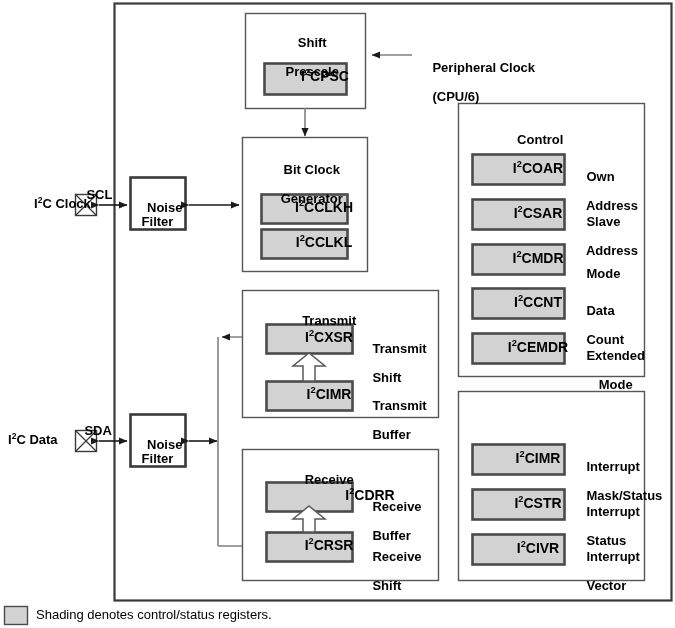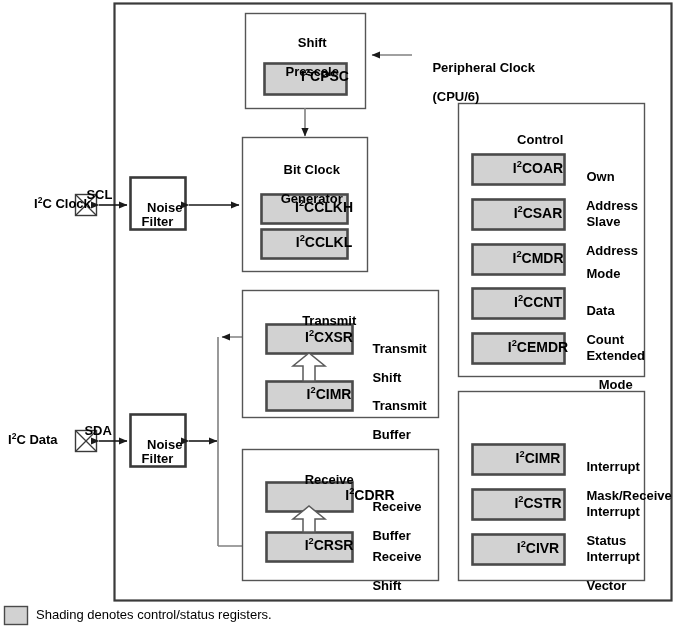--- a/index.html
+++ b/index.html
@@ -183,21 +183,21 @@
   <div class="lbl reg" style="left:472px;top:340px;width:92px;">I<sup>2</sup><span>CEMDR</span></div>
   <div class="lbl sec" style="left:572px;top:334px;text-align:center;">
     <span>Extended</span><br>
     <span>Mode</span>
   </div>
 
 
   <div class="lbl reg" style="left:472px;top:451px;width:92px;">I<sup>2</sup><span>CIMR</span></div>
   <div class="lbl sec" style="left:572px;top:445px;">
     <span>Interrupt</span><br>
-    <span>Mask/Receive</span>
+    <span>Mask/Status</span>
   </div>
 
   <div class="lbl reg" style="left:472px;top:496px;width:92px;">I<sup>2</sup><span>CSTR</span></div>
   <div class="lbl sec" style="left:572px;top:490px;">
     <span>Interrupt</span><br>
     <span>Status</span>
   </div>
 
   <div class="lbl reg" style="left:472px;top:541px;width:92px;">I<sup>2</sup><span>CIVR</span></div>
   <div class="lbl sec" style="left:572px;top:535px;">

